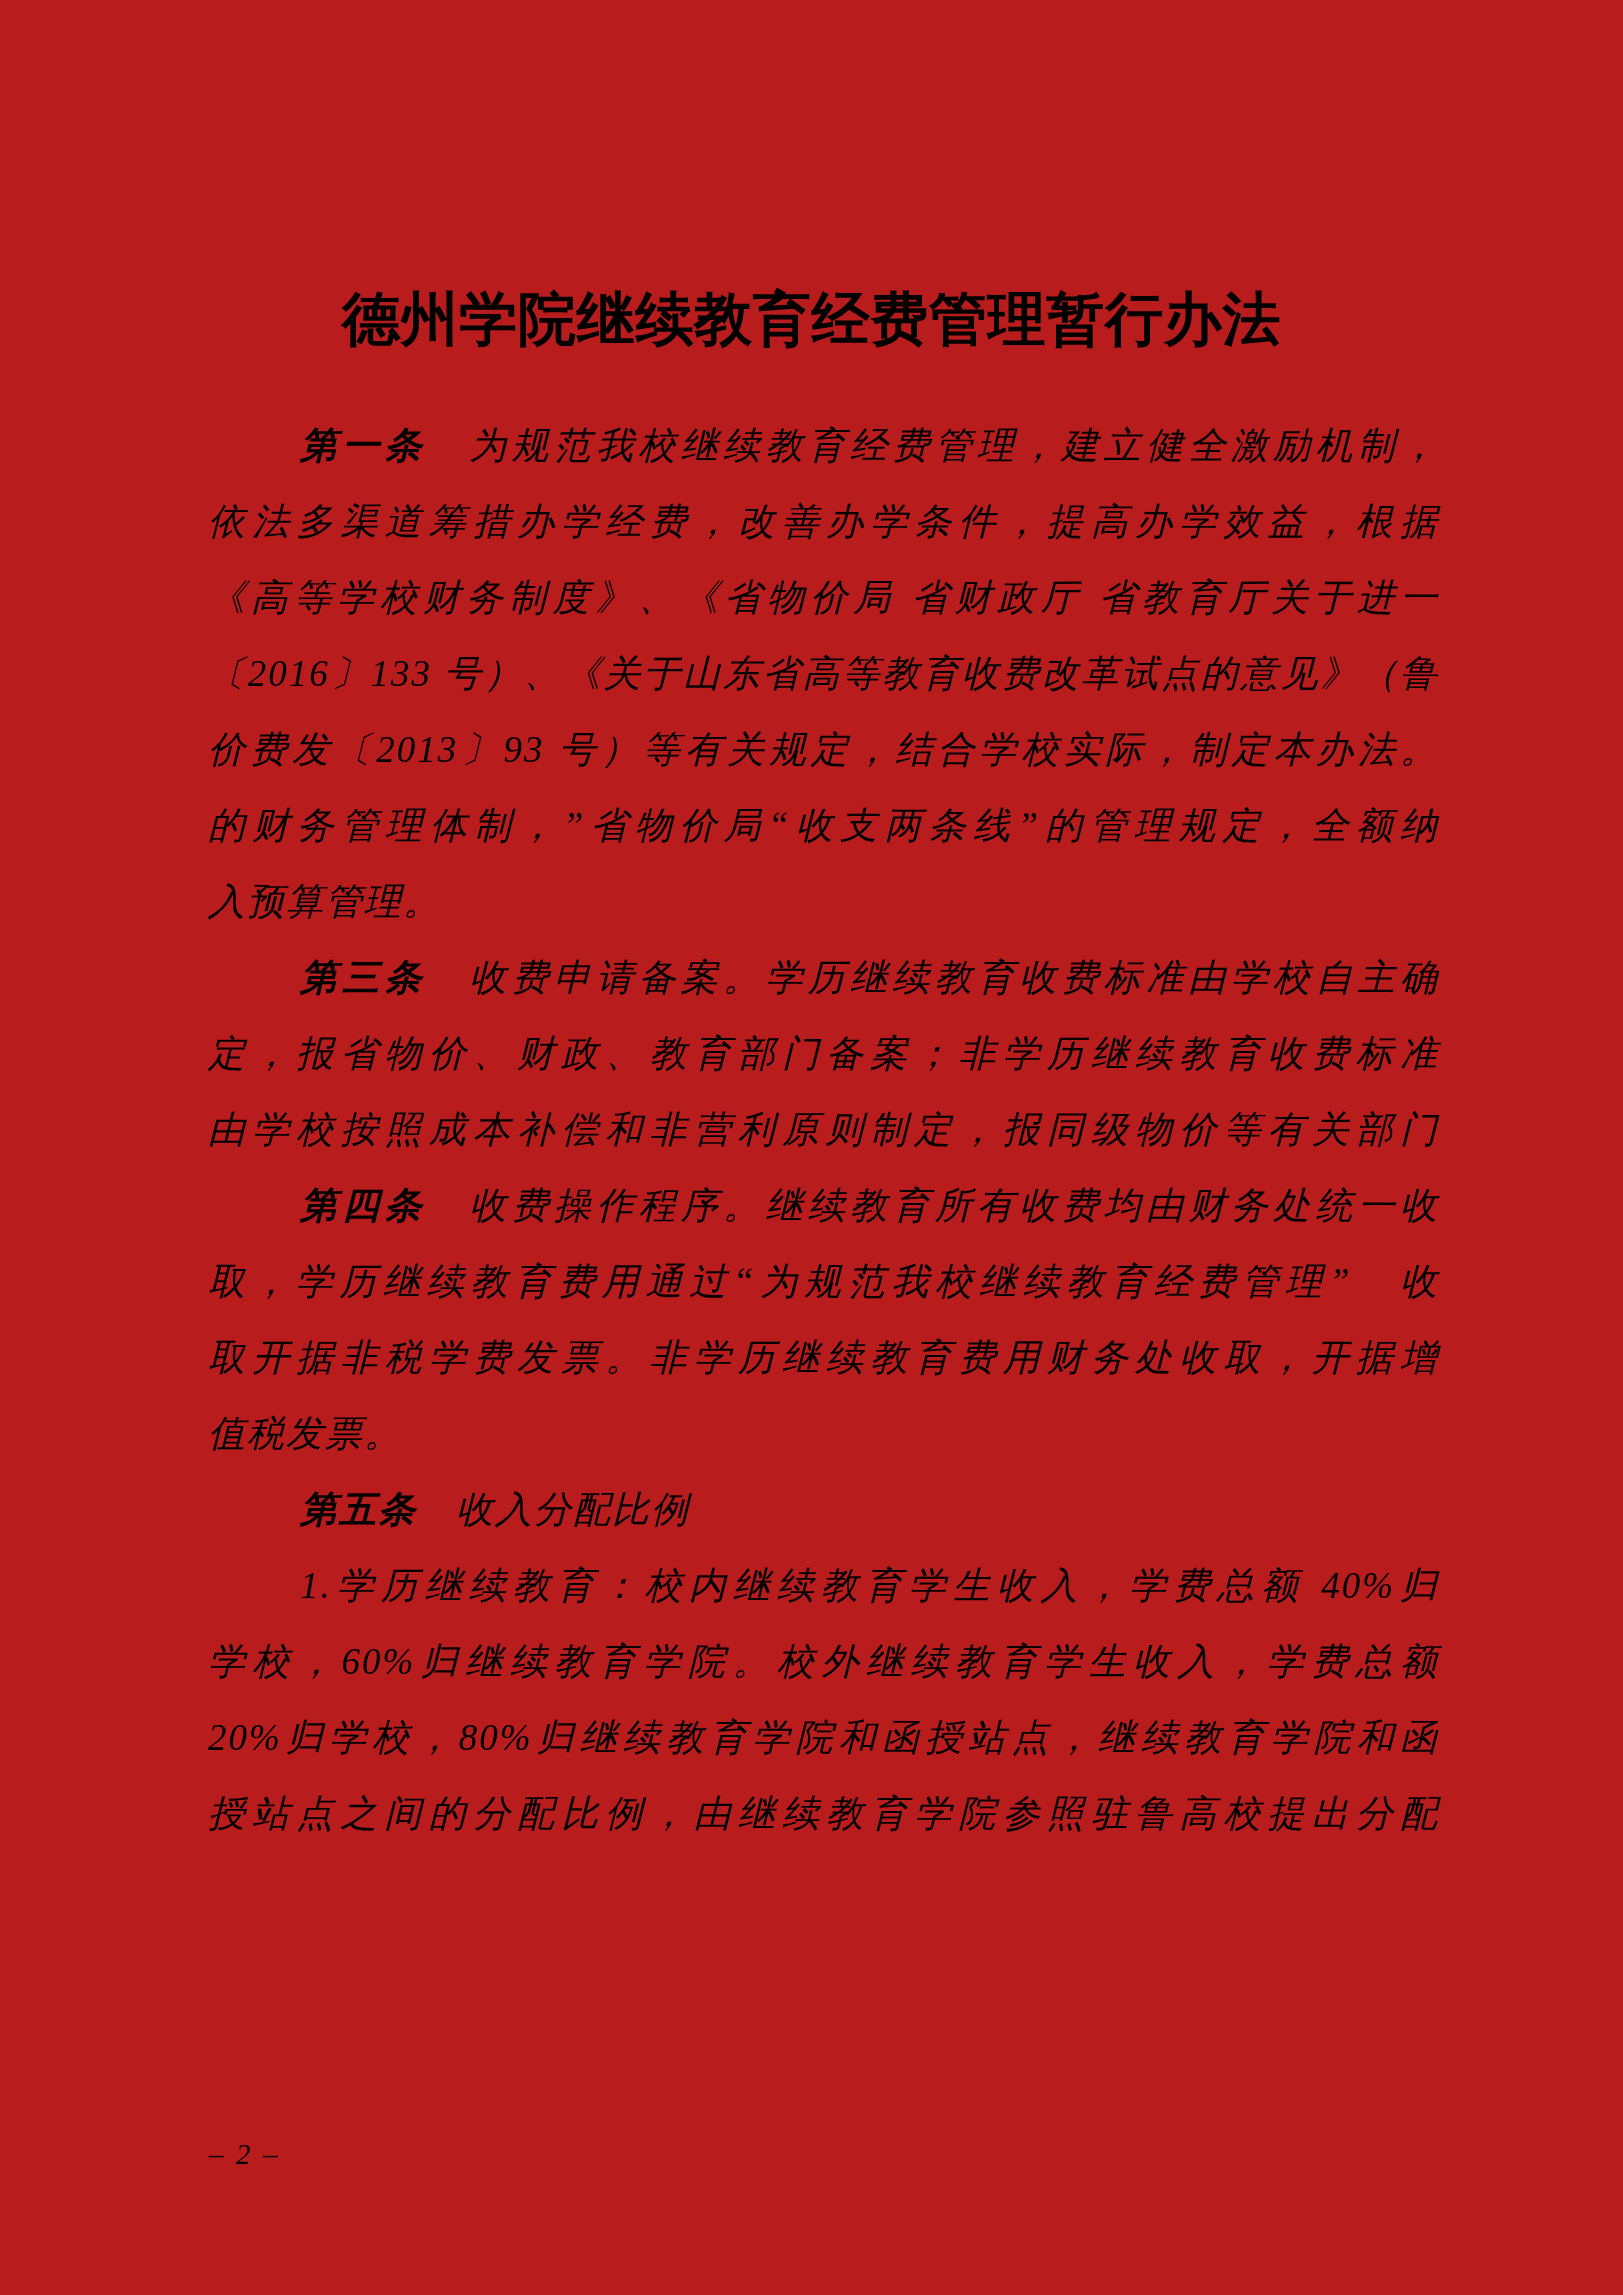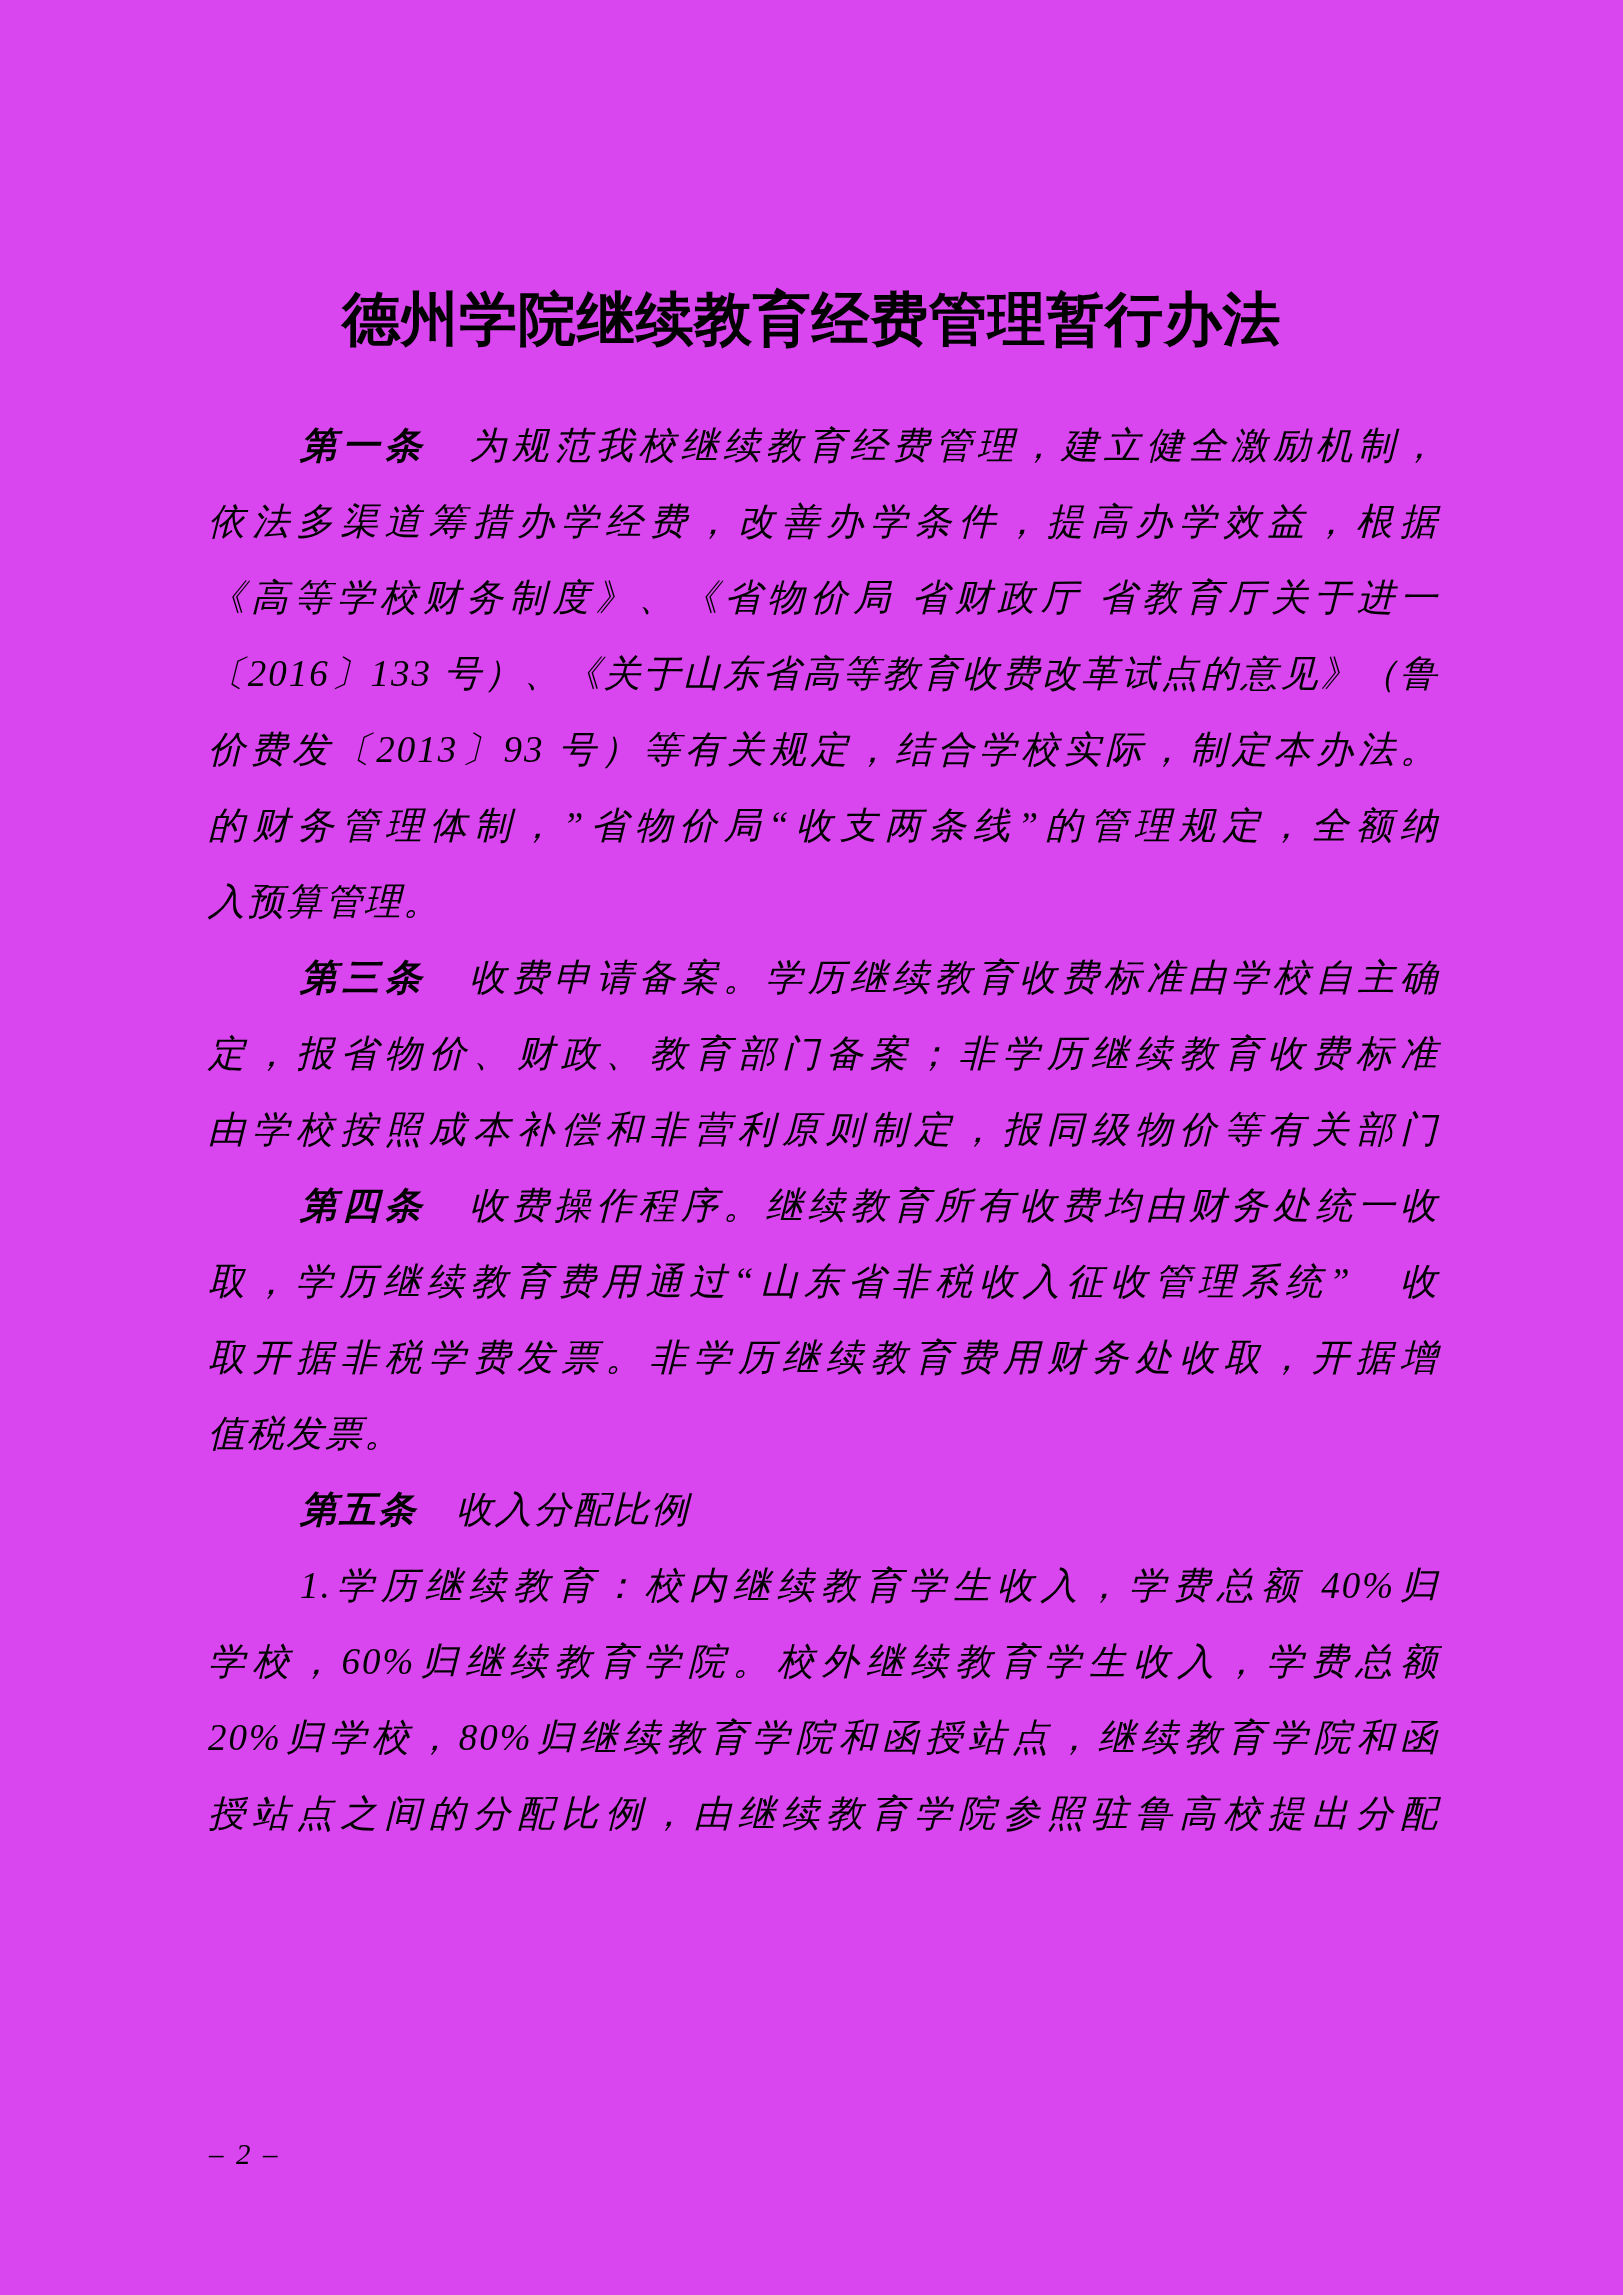--- a/index.html
+++ b/index.html
@@ -5,21 +5,21 @@
   html, body {
     margin: 0;
     padding: 0;
     background: #e8e8e8;
   }
   .page {
     position: relative;
     width: 1623px;
     height: 2295px;
     margin: 0 auto;
-    background: #d946ef;
+    background: #b91c1c;
     color: #000000;
     font-family: "Liberation Serif", "DejaVu Serif", serif;
     overflow: hidden;
   }
   .doc-title {
     position: absolute;
     top: 287px;
     left: 0;
     width: 100%;
     margin: 0;
@@ -73,21 +73,21 @@
       <div class="line fill">依法多渠道筹措办学经费，改善办学条件，提高办学效益，根据</div>
       <div class="line fill">《高等学校财务制度》、《省物价局 省财政厅 省教育厅关于进一</div>
       <div class="line fill">〔2016〕133 号）、《关于山东省高等教育收费改革试点的意见》（鲁</div>
       <div class="line fill">价费发〔2013〕93 号）等有关规定，结合学校实际，制定本办法。</div>
       <div class="line fill">的财务管理体制，”省物价局“收支两条线”的管理规定，全额纳</div>
       <div class="line">入预算管理。</div>
       <div class="line indent fill"><b>第三条</b>　收费申请备案。学历继续教育收费标准由学校自主确</div>
       <div class="line fill">定，报省物价、财政、教育部门备案；非学历继续教育收费标准</div>
       <div class="line fill">由学校按照成本补偿和非营利原则制定，报同级物价等有关部门</div>
       <div class="line indent fill"><b>第四条</b>　收费操作程序。继续教育所有收费均由财务处统一收</div>
-      <div class="line fill">取，学历继续教育费用通过“山东省非税收入征收管理系统”　收</div>
+      <div class="line fill">取，学历继续教育费用通过“为规范我校继续教育经费管理”　收</div>
       <div class="line fill">取开据非税学费发票。非学历继续教育费用财务处收取，开据增</div>
       <div class="line">值税发票。</div>
       <div class="line indent"><b>第五条</b>　收入分配比例</div>
       <div class="line indent fill">1.学历继续教育：校内继续教育学生收入，学费总额 40%归</div>
       <div class="line fill">学校，60%归继续教育学院。校外继续教育学生收入，学费总额</div>
       <div class="line fill">20%归学校，80%归继续教育学院和函授站点，继续教育学院和函</div>
       <div class="line fill">授站点之间的分配比例，由继续教育学院参照驻鲁高校提出分配</div>
     </div>
 
   <div class="page-footer">– 2 –</div>

